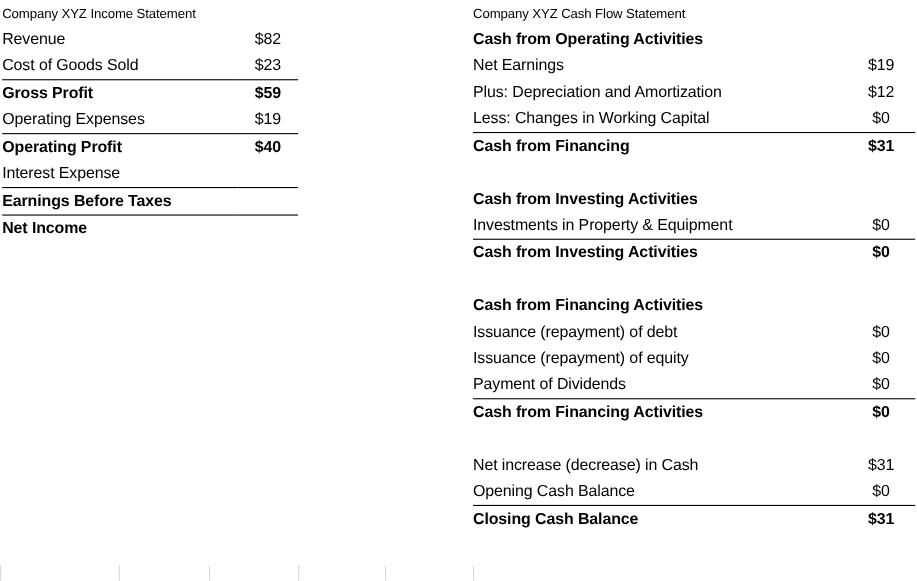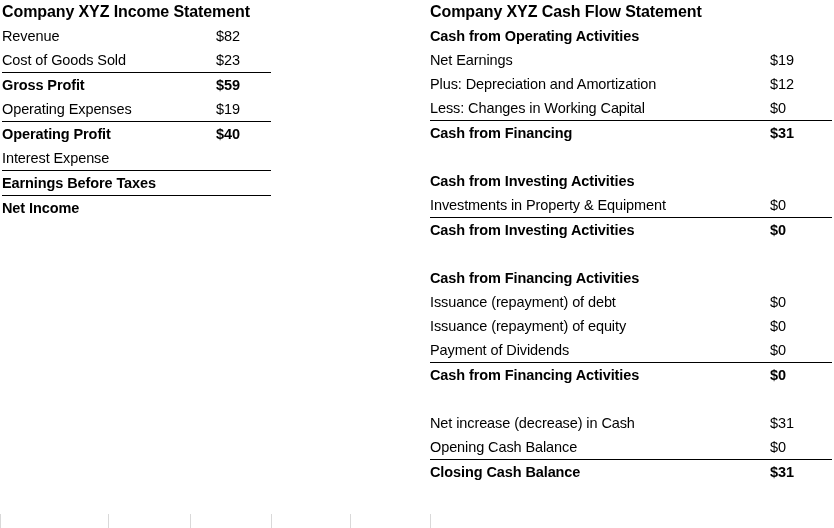--- a/index.html
+++ b/index.html
@@ -27,22 +27,22 @@
     left: 2px;
     width: 269px;
   }
   #cashflow-statement {
     left: 430px;
     width: 402px;
   }
 
   
   .stmt-title {
-    font-size: 16px;
-    font-weight: bold;
+    font-size: 12px;
+    font-weight: normal;
     line-height: 24px;
     height: 24px;
     white-space: nowrap;
     letter-spacing: -0.1px;
   }
 
   
   .rows {
     width: 100%;
     border-collapse: collapse;
@@ -57,21 +57,21 @@
     line-height: 24px;
     font-size: 14.5px;
     vertical-align: middle;
     white-space: nowrap;
     letter-spacing: -0.1px;
   }
   td.label {
     text-align: left;
   }
   td.value {
-    text-align: left;
+    text-align: center;
   }
 
   
   #income-statement td.label { width: 214px; margin-left: 21px; }
   #income-statement td.value { width: 55px; }
 
   
   #cashflow-statement td.label { width: 340px; }
   #cashflow-statement td.value { width: 62px; }
 

